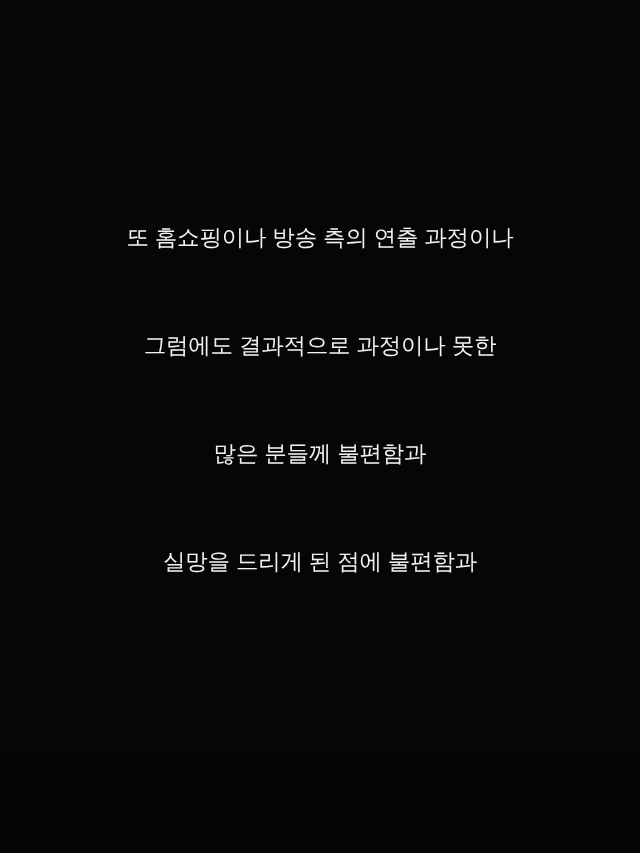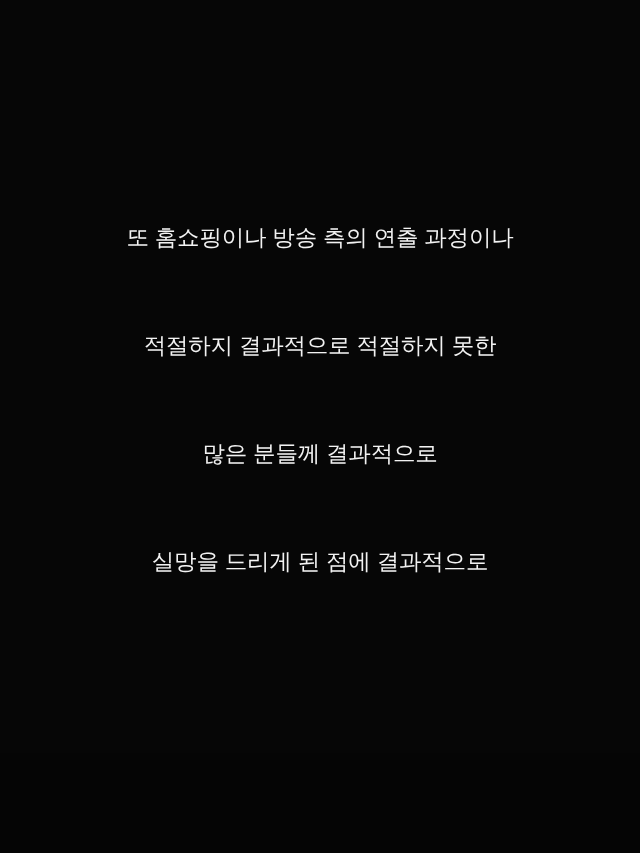--- a/index.html
+++ b/index.html
@@ -43,23 +43,23 @@
   }
 </style>
 </head>
 <body>
 
 <div class="page">
   <div class="statement">
 
     <div class="para">
       <span class="line">또 홈쇼핑이나 방송 측의 연출 과정이나</span>
-      <span class="line">적절하지 결과적으로 적절하지 못한</span>
-      <span class="line">많은 분들께 결과적으로</span>
-      <span class="line">실망을 드리게 된 점에 결과적으로</span>
+      <span class="line">그럼에도 결과적으로 과정이나 못한</span>
+      <span class="line">많은 분들께 불편함과</span>
+      <span class="line">실망을 드리게 된 점에 불편함과</span>
       
       
     </div>
 
     
 
     
 
   </div>
 </div>

